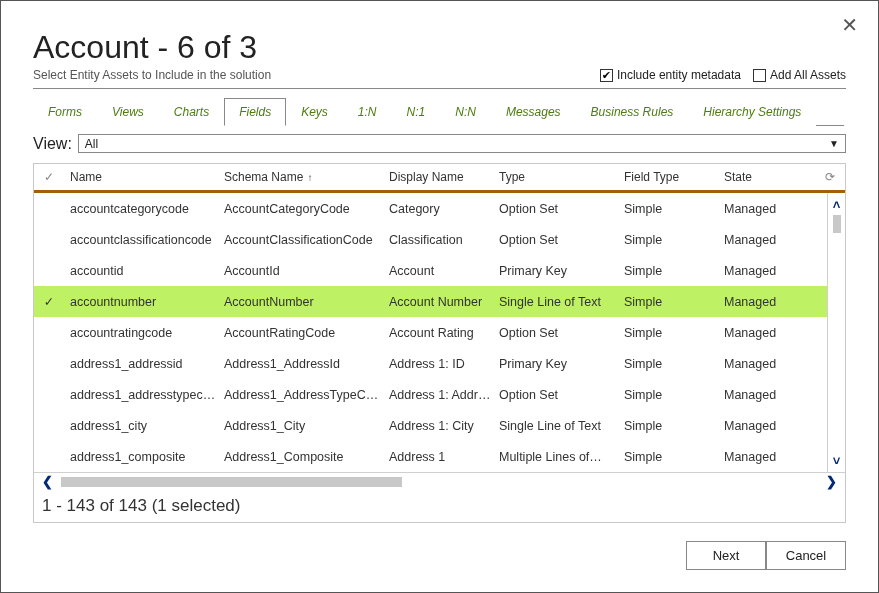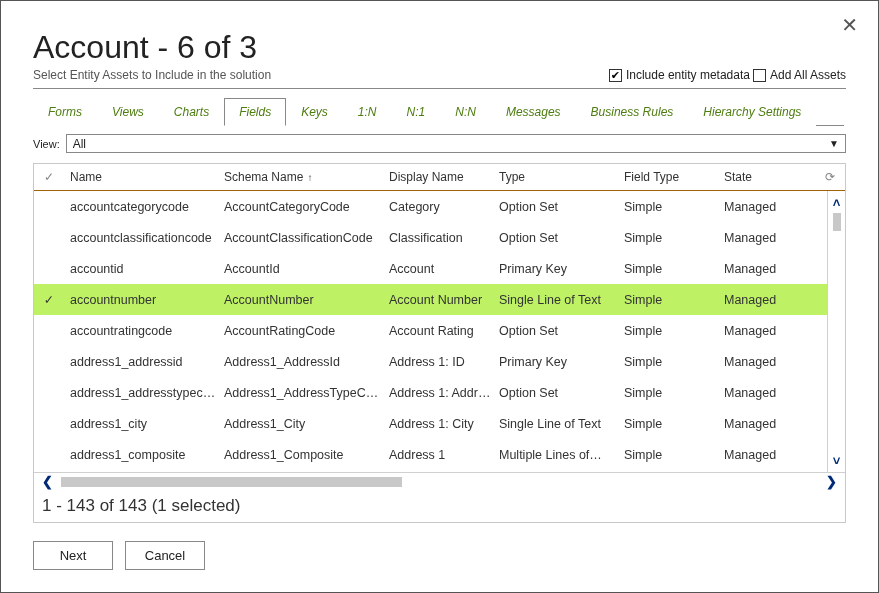--- a/index.html
+++ b/index.html
@@ -2,33 +2,33 @@
 <html><head>
 <meta charset="utf-8">
 <style>
   * { box-sizing: border-box; }
   html, body { margin: 0; padding: 0; font-family: "Segoe UI", Arial, sans-serif; font-size: 13px; color: #222; background: #fff; }
   .dialog { width: 879px; height: 593px; border: 1px solid #555; position: relative; padding: 28px 32px 22px 32px; display: flex; flex-direction: column; }
   .close-x { position: absolute; top: 12px; right: 20px; font-size: 20px; color: #555; cursor: pointer; font-weight: 300; }
   .title { font-size: 32px; font-weight: 300; color: #222; margin: 0 0 2px 0; }
   .subtitle-row { display: flex; align-items: center; justify-content: space-between; border-bottom: 1px solid #888; padding-bottom: 6px; margin-bottom: 0; }
   .subtitle { color: #555; font-size: 12px; }
-  .options { display: flex; gap: 3px; align-items: center; justify-content: center; }
+  .options { display: flex; gap: 12px; align-items: center; justify-content: center; }
   .chk { display: flex; align-items: center; gap: 4px; font-size: 12px; cursor: pointer; }
   .chk-box { width: 13px; height: 13px; border: 1px solid #333; display: inline-flex; align-items: center; justify-content: center; background: #fff; }
   .chk-box.checked::after { content: "✔"; font-size: 11px; line-height: 1; color: #000; }
   .tabs { display: flex; border-bottom: 1px solid #888; margin-top: 8px; margin-right: 2px; }
   .tab { padding: 6px 14px; font-size: 12px; color: #4d7c0f; cursor: pointer; border: 1px solid transparent; border-bottom: none; background: #fff; position: relative; top: 1px; font-style: italic; }
   .tab.active { border-color: #888; border-bottom: 1px solid #fff; background: #fff; }
   .view-row { display: flex; align-items: center; gap: 6px; margin-top: 8px; }
-  .view-label { font-size: 11px; }
+  .view-label { font-size: 16px; }
   .view-select { flex: 1; display: flex; align-items: center; justify-content: space-between; border: 1px solid #888; padding: 2px 6px; font-size: 12px; height: 19px; background: #fff; cursor: pointer; }
   .view-select .caret { font-size: 10px; }
   .grid-wrapper { flex: 1; margin-top: 10px; border: 1px solid #c8c8c8; display: flex; flex-direction: column; overflow: hidden; position: relative; }
-  .grid-header { display: flex; border-bottom: 1px solid #a16207; padding: 6px 0; color: #333; font-size: 12px; align-items: center; }
+  .grid-header { display: flex; border-bottom: 3px solid #a16207; padding: 6px 0; color: #333; font-size: 12px; align-items: center; }
   .col-check { width: 30px; display: flex; justify-content: center; color: #888; }
   .col-name { width: 160px; padding-left: 6px; }
   .col-schema { width: 165px; }
   .col-display { width: 110px; }
   .col-type { width: 125px; }
   .col-ftype { width: 100px; }
   .col-state { width: 85px; }
   .col-refresh { flex: 1; display: flex; justify-content: flex-end; padding-right: 10px; color: #888; }
   .sort-arrow { font-size: 10px; margin-left: 4px; }
   .grid-body { flex: 1; overflow: hidden; position: relative; }
@@ -37,21 +37,21 @@
   .row.selected { background: #bef264; }
   .row.selected .col-check { color: #333; }
   .vscroll { position: absolute; right: 0; top: 0; bottom: 0; width: 18px; border-left: 1px solid #d0d0d0; display: flex; flex-direction: column; justify-content: space-between; align-items: center; padding: 4px 0; background: #fff; }
   .vscroll .arrow { color: #002a77; font-size: 13px; cursor: pointer; font-weight: bold; }
   .vscroll .thumb { position: absolute; top: 22px; width: 8px; height: 18px; background: #c8c8c8; }
   .hscroll { height: 18px; border-top: 1px solid #d0d0d0; display: flex; align-items: center; background: #fff; }
   .hscroll .arrow { color: #002a77; font-size: 13px; padding: 0 8px; cursor: pointer; font-weight: bold; }
   .hscroll .track { flex: 1; height: 10px; position: relative; }
   .hscroll .thumb { position: absolute; left: 0; width: 45%; height: 10px; background: #c8c8c8; }
   .grid-footer { padding: 6px 8px; font-size: 17px; color: #333; }
-  .buttons { display: flex; gap: 12px; margin-top: 18px; }
+  .buttons { display: flex; justify-content: flex-end; gap: 0; margin-top: 18px; }
   .btn { min-width: 80px; padding: 6px 18px; border: 1px solid #888; background: #fff; font-size: 13px; cursor: pointer; text-align: center; }
   .cell { white-space: nowrap; overflow: hidden; text-overflow: ellipsis; padding-right: 8px; }
   .check-glyph::before { content: "✓"; }
   .refresh-glyph::before { content: "⟳"; }
 </style>
 </head>
 <body>
 
 <div class="dialog">
   <div class="close-x">✕</div>

